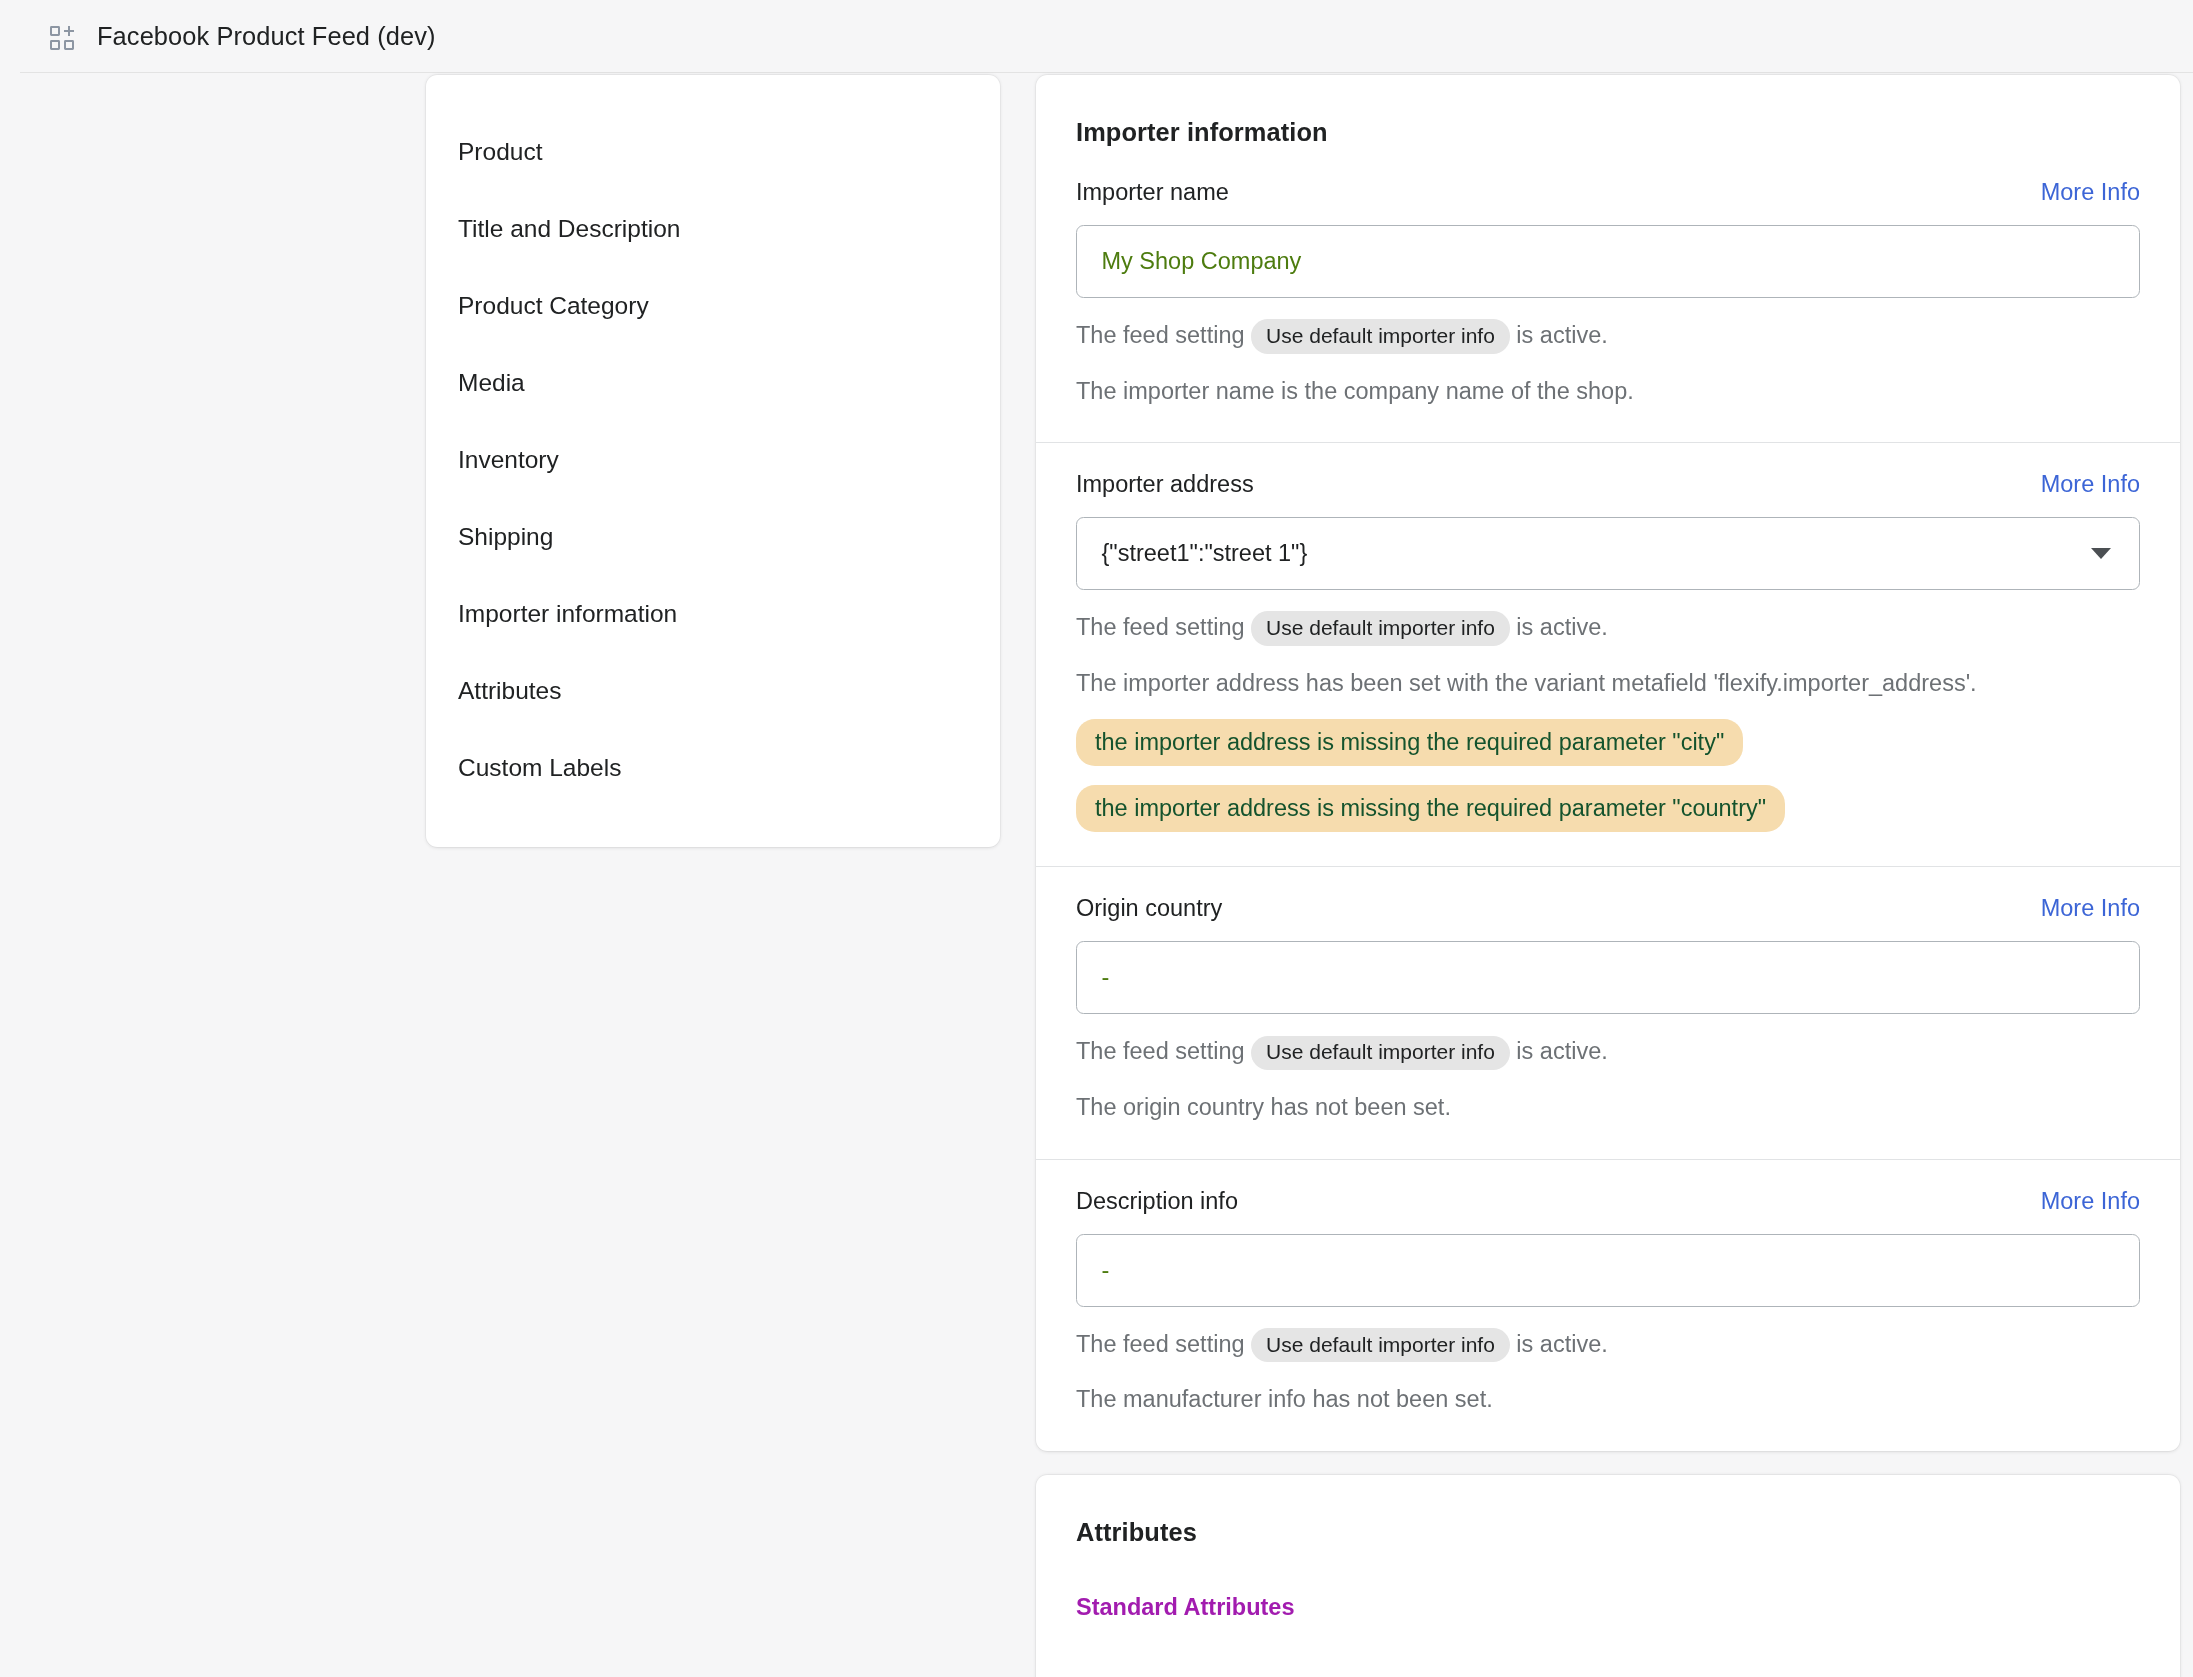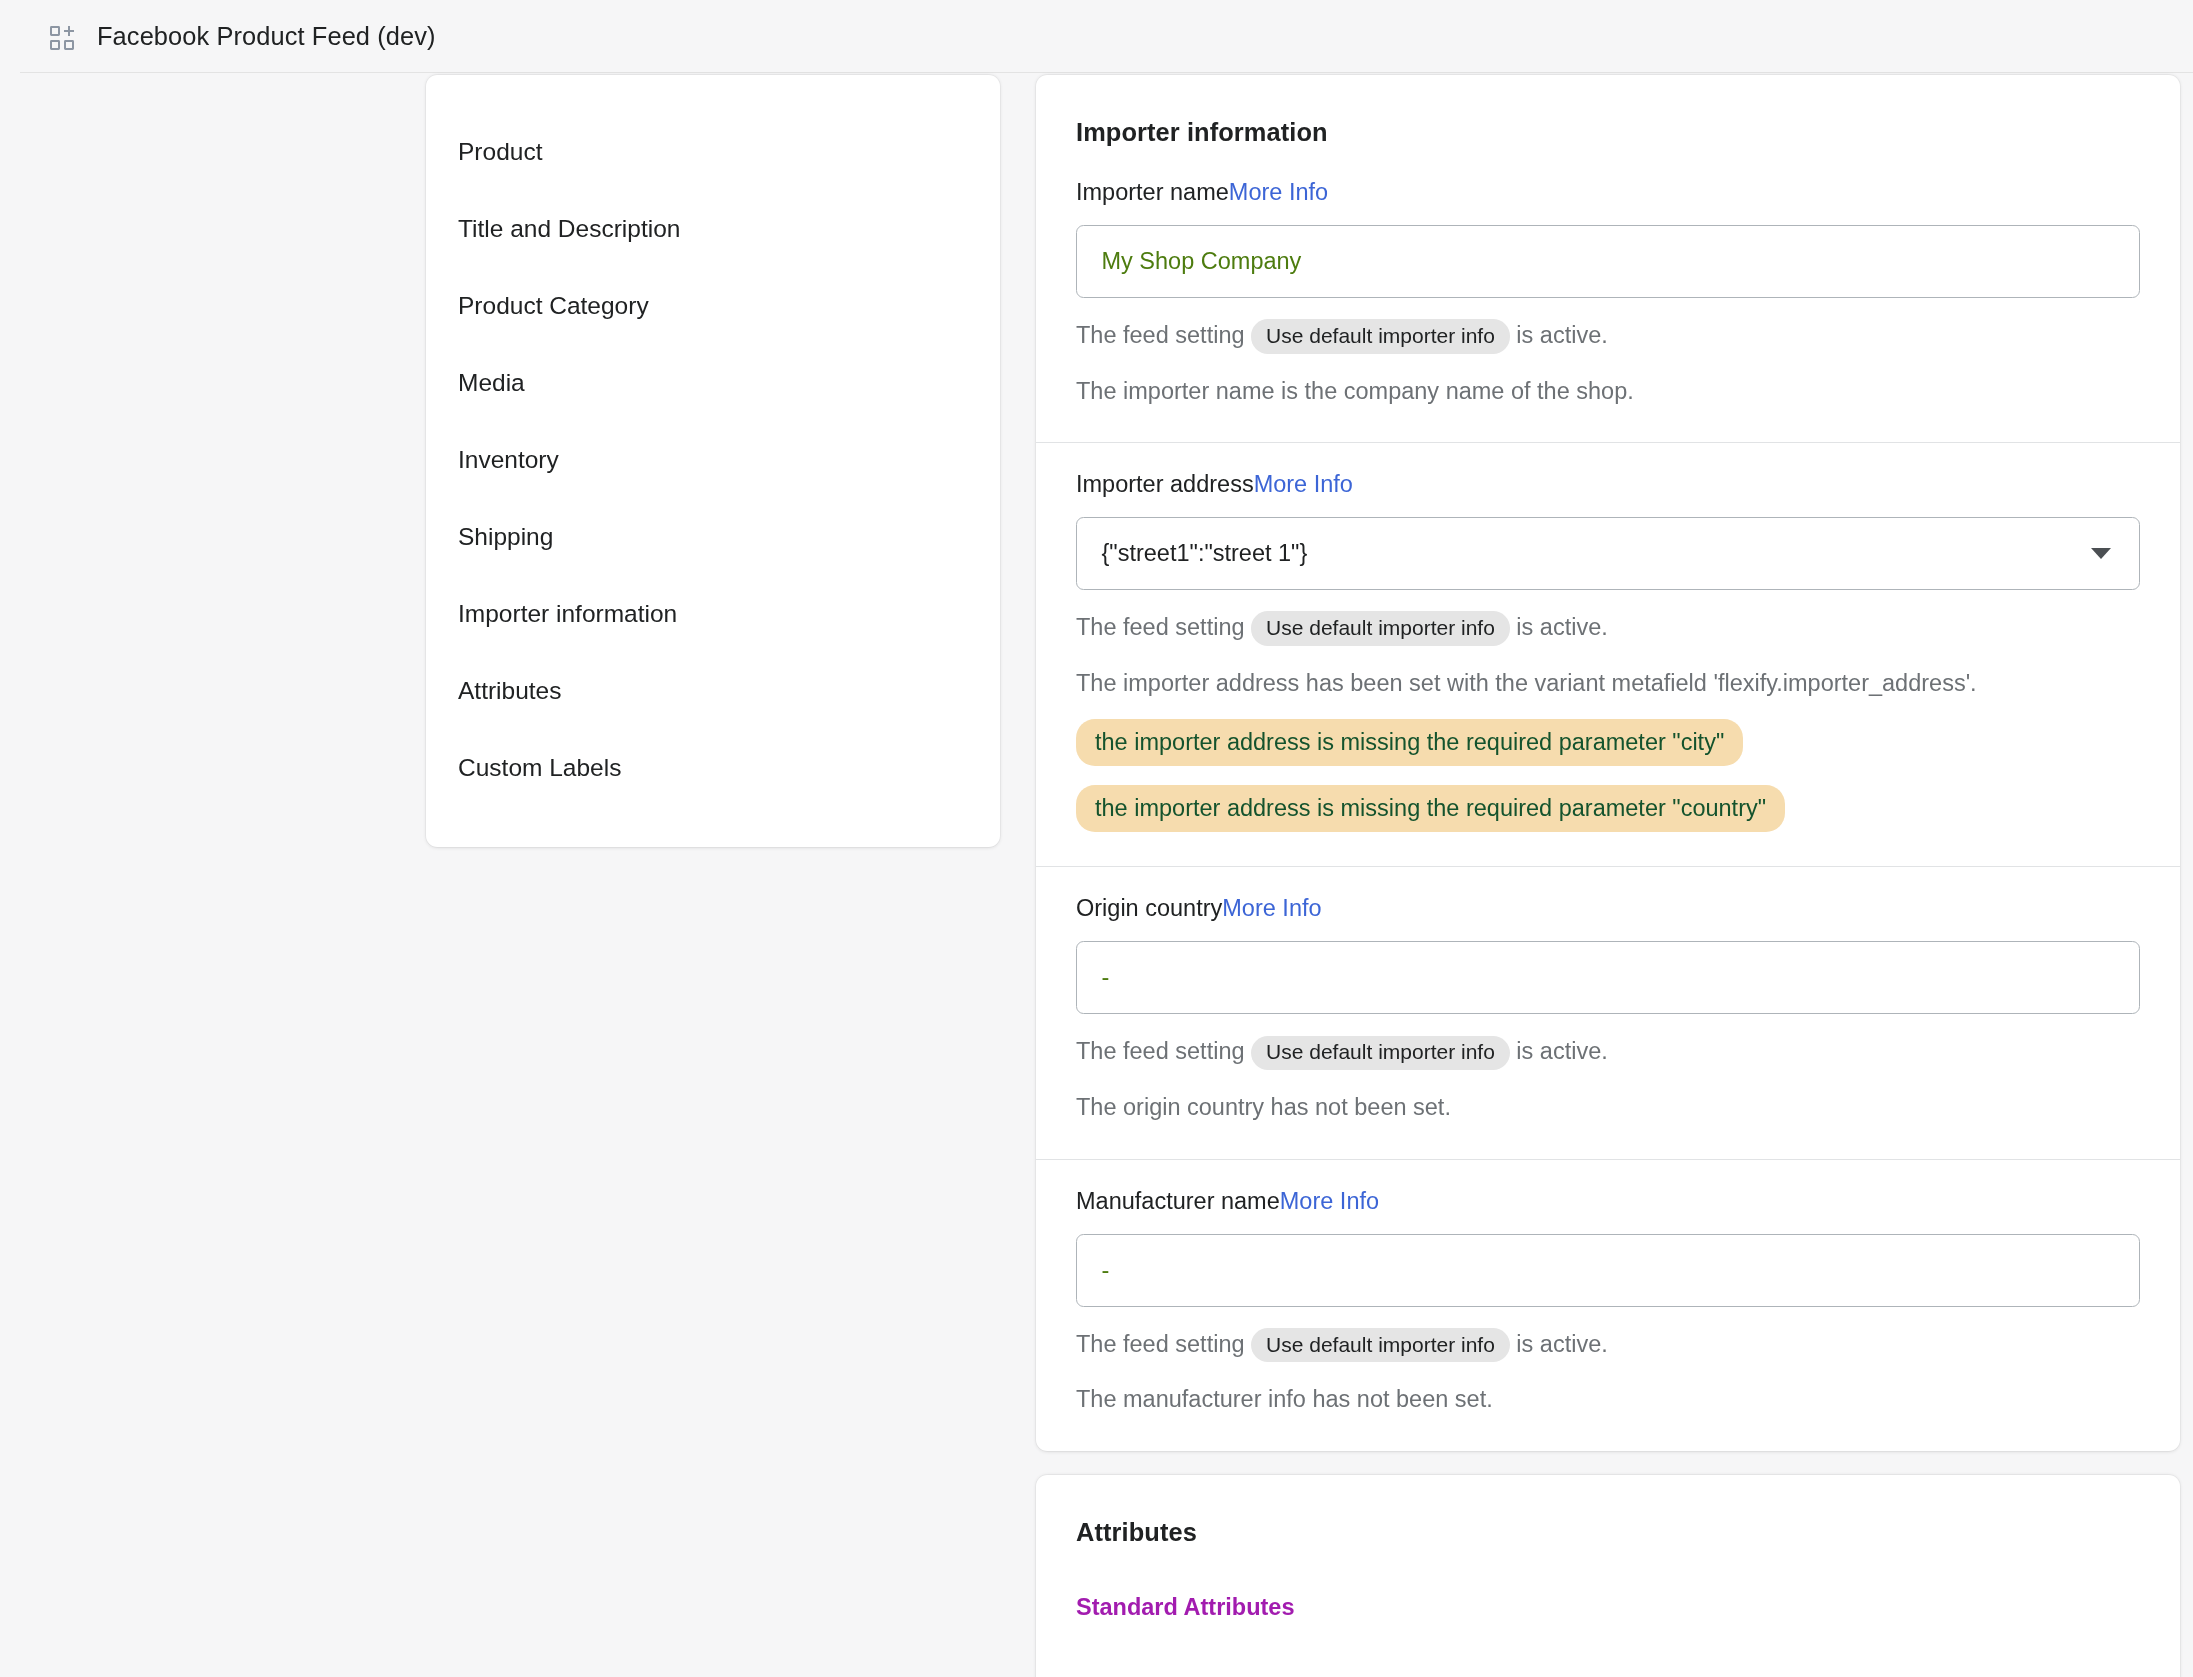--- a/index.html
+++ b/index.html
@@ -97,20 +97,21 @@
   }
   .section {
     padding: 28px 40px 34px 40px;
   }
   .section.first { padding-top: 32px; }
   .section + .section { border-top: 0.9px solid #e1e3e5; }
 
   .field-head {
     display: flex;
     align-items: baseline;
+    justify-content: space-between;
     margin-bottom: 19px;
   }
   .field-label {
     font-size: 23.5px;
     color: #202223;
   }
   .more-info {
     font-size: 23.5px;
     color: #3c65d6;
     cursor: pointer;
@@ -258,21 +259,21 @@
       </div>
       <div class="textfield">-</div>
       <div class="helper">
         <span>The feed setting </span><span class="pill-setting">Use default importer info</span><span> is active.</span>
       </div>
       <div class="helper">The origin country has not been set.</div>
     </div>
 
     <div class="section">
       <div class="field-head">
-        <span class="field-label">Manufacturer name</span>
+        <span class="field-label">Description info</span>
         <span class="more-info">More Info</span>
       </div>
       <div class="textfield">-</div>
       <div class="helper">
         <span>The feed setting </span><span class="pill-setting">Use default importer info</span><span> is active.</span>
       </div>
       <div class="helper">The manufacturer info has not been set.</div>
     </div>
   </div>
 

